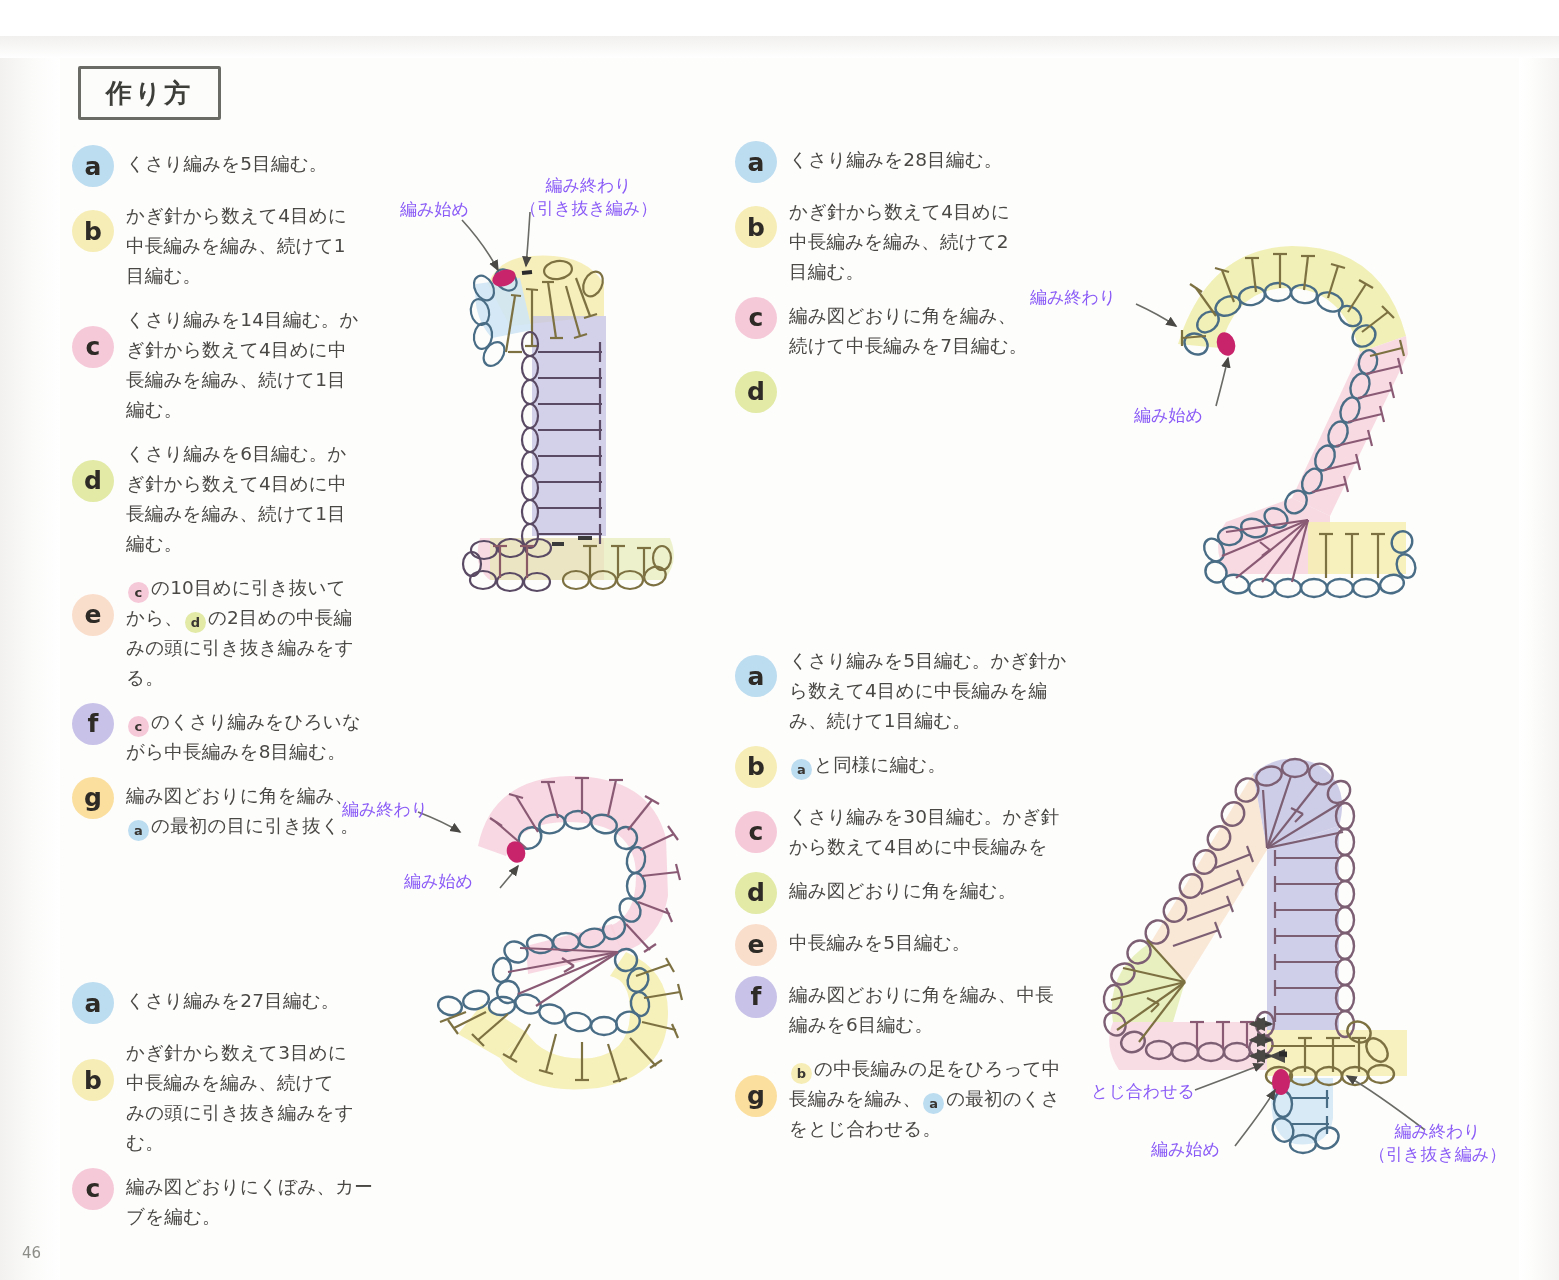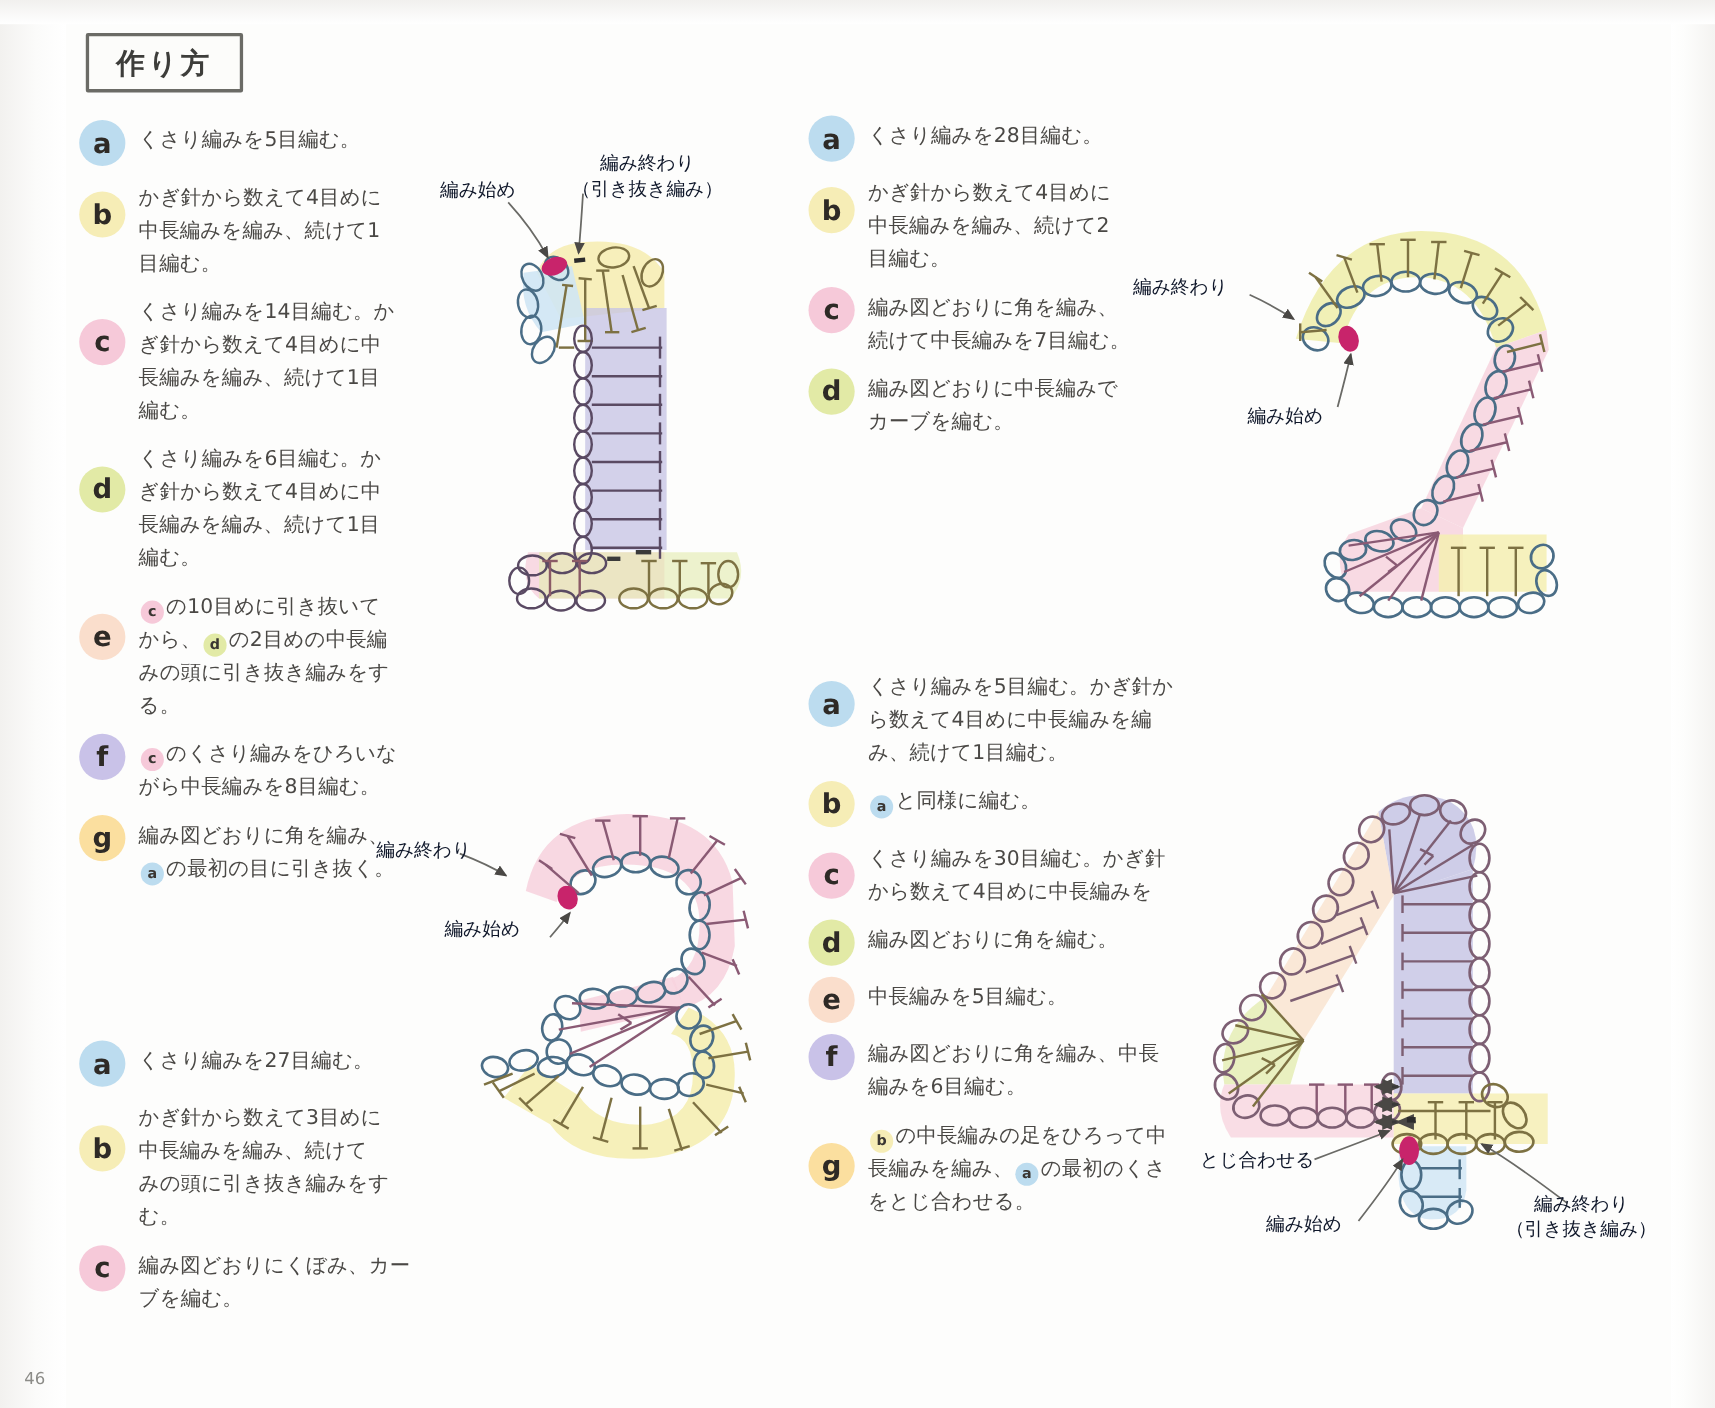--- a/index.html
+++ b/index.html
@@ -14,20 +14,21 @@
     font-family: "Liberation Sans", "DejaVu Sans", sans-serif;
     color: #3a3a3a;
     overflow: hidden;
   }
 
   
   #page {
     position: absolute;
     inset: 0;
     background: #fdfdfc;
+    margin-top: 36px;
   }
   .paper-edge-left {
     position: absolute; left: 0; top: 0; bottom: 0; width: 60px;
     background: linear-gradient(to right, #f2f1ef 0%, #fbfbfa 55%, #ffffff 100%);
   }
   .paper-edge-right {
     position: absolute; right: 0; top: 0; bottom: 0; width: 40px;
     background: linear-gradient(to left, #f4f3f1 0%, #fdfdfc 70%, #ffffff 100%);
   }
   .paper-edge-top {
@@ -99,21 +100,21 @@
     color: #3a3632;
     font-family: "DejaVu Sans", "Liberation Sans", sans-serif;
   }
 
   
   .diagram { position: absolute; }
   .diagram svg { display: block; overflow: visible; }
   .lbl {
     position: absolute;
     font-size: 17px;
-    color: #0f172a;
+    color: #8b5cf6;
     white-space: nowrap;
     font-family: "DejaVu Sans", "Liberation Sans", sans-serif;
     line-height: 1.35;
   }
   .lbl.two { text-align: center; }
 
   #page-number {
     position: absolute;
     left: 22px; bottom: 18px;
     font-size: 15px;
@@ -209,24 +210,20 @@
       </div>
       <div class="step">
         <div class="badge" style="background: rgb(246, 201, 217);">c</div>
         <div class="step-text">
           <div>編み図どおりに角を編み、</div>
           <div>続けて中長編みを7目編む。</div>
         </div>
       </div>
       <div class="step">
         <div class="badge" style="background: rgb(226, 234, 166);">d</div>
-        <div class="step-text">
-          <div>編み図どおりに中長編みで</div>
-          <div>カーブを編む。</div>
-        </div>
       </div>
     </div>
 
   <div class="steps" id="steps-3" style="left:72px; top:945px; width:330px;">
       <div class="step">
         <div class="badge" style="background: rgb(188, 220, 239);">a</div>
         <div class="step-text">
           <div>くさり編みを27目編む。</div>
         </div>
       </div>

